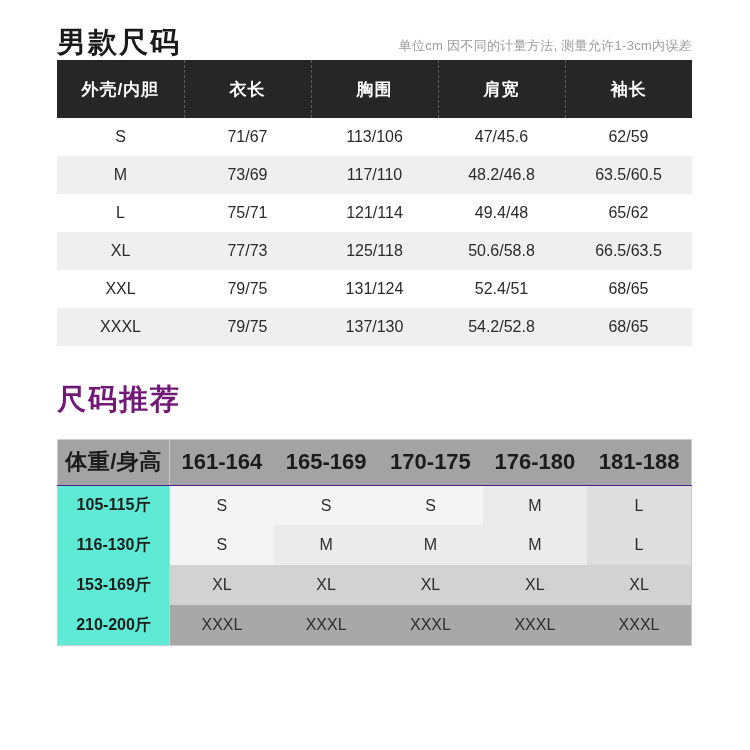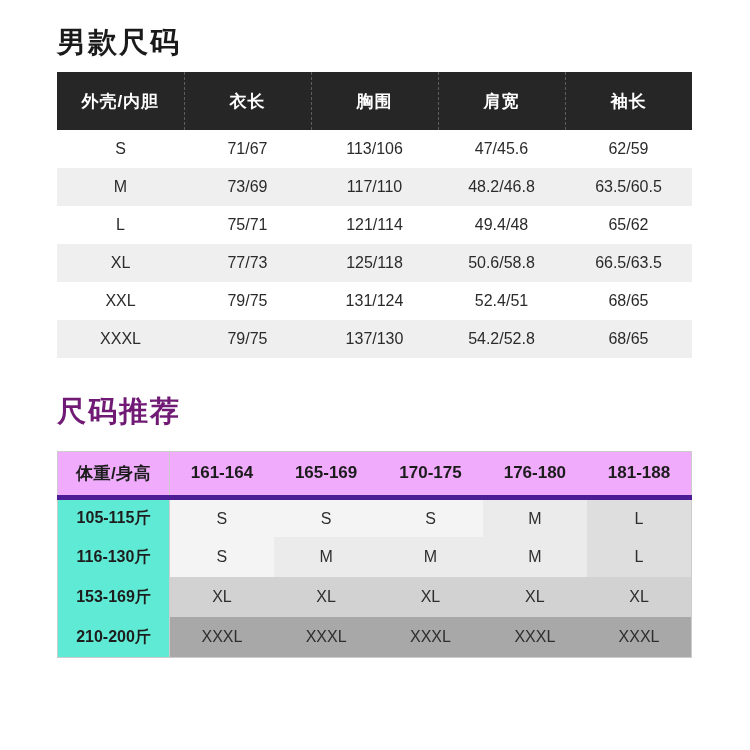--- a/index.html
+++ b/index.html
@@ -13,21 +13,20 @@
     padding: 20px 58px 0 57px;
     overflow: hidden;
   }
 
   
   .sec-head {
     display: flex;
     justify-content: space-between;
     align-items: flex-end;
     height: 40px;
-    margin-bottom: 12px;
   }
   .page-title {
     font-size: 29px;
     font-weight: 700;
     color: #1a1a1a;
     letter-spacing: 2px;
     line-height: 1.2;
   }
   .note {
     font-size: 13px;
@@ -63,25 +62,25 @@
     color: #701a75;
     letter-spacing: 2px;
     line-height: 1.1;
   }
 
   
   .t2 { border: 1px solid #cccccc; }
   .t2 col.wcol { width: 112px; }
   .t2 thead th {
     height: 46px;
-    font-size: 17px;
+    font-size: 22px;
     font-weight: 700;
     color: #1c1c1c;
-    background: #f0abfc;
-    border-bottom: 5px solid #4c1d95;
+    background: #a3a3a3;
+    border-bottom: 1px solid #4c1d95;
   }
   .t2 thead th.corner { border-right: 1px solid #cccccc; letter-spacing: 0.5px; }
   .t2 tbody th {
     height: 40px;
     font-size: 16px;
     font-weight: 600;
     color: #1d1d1d;
     background: #5eead4;
     border-right: 1px solid #cccccc;
   }
@@ -91,20 +90,21 @@
     color: #2e2e2e;
   }
 </style>
 </head>
 <body>
 
 <div class="page">
 
   <div class="sec-head">
     <div class="page-title">男款尺码</div>
+    <div class="note">单位cm 因不同的计量方法, 测量允许1-3cm内误差</div>
   </div>
 
   <table class="t1">
     <thead>
       <tr>
         <th>外壳/内胆</th>
         <th>衣长</th>
         <th>胸围</th>
         <th>肩宽</th>
         <th>袖长</th>

